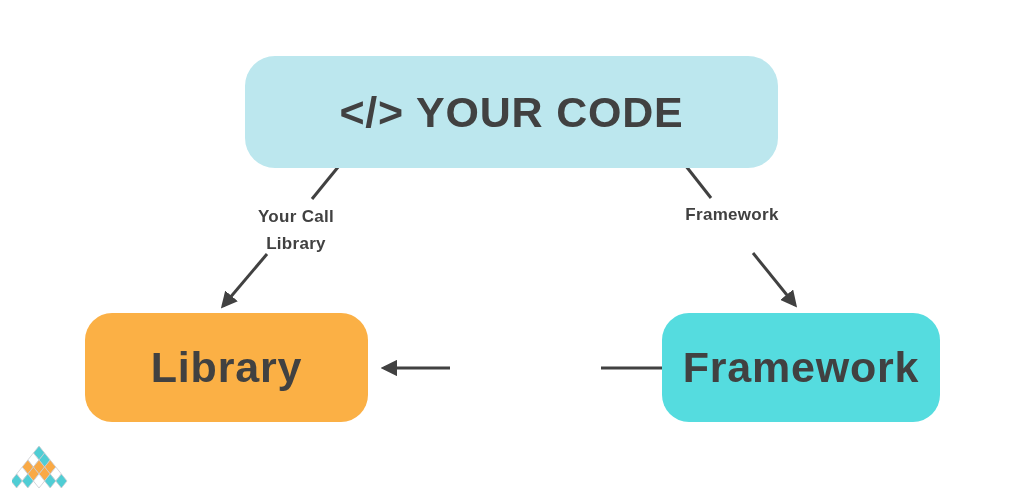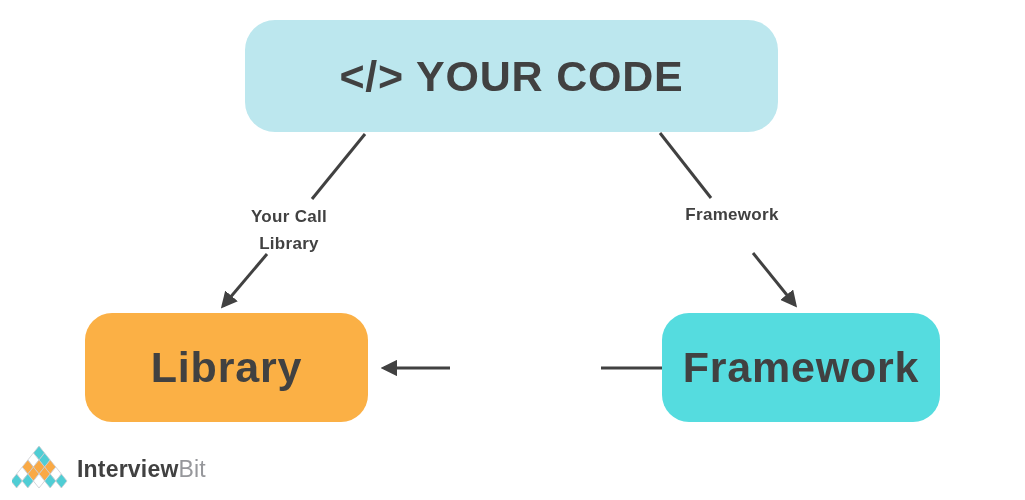--- a/index.html
+++ b/index.html
@@ -49,21 +49,21 @@
   }
   .edge-label {
     position: absolute;
     text-align: center;
     font-size: 17px;
     font-weight: bold;
     line-height: 27px;
     color: var(--ink, #414141);
     letter-spacing: 0.3px;
   }
-  .edge-label-left  { left: 214px; top: 203px; width: 150px; }
+  .edge-label-left  { left: 221px; top: 203px; width: 150px; }
   .edge-label-right { left: 657px; top: 201px; width: 150px; }
   .edge-label-contains { left: 456px; top: 355px; width: 140px; letter-spacing: 0.5px; }
   .logo {
     position: absolute;
     left: 12px; top: 445px;
     display: flex;
     align-items: center;
     gap: 9px;
   }
   .logo-mark { width: 56px; height: 48px; display: block; }
@@ -86,21 +86,21 @@
     <path d="M365,134 L312,199" fill="none" stroke-width="3" stroke="#414141"></path>
     <path d="M267,254 L223,306" fill="none" stroke-width="3" marker-end="url(#arrowhead)" stroke="#414141"></path>
 
     <path d="M660,133 L711,198" fill="none" stroke-width="3" stroke="#414141"></path>
     <path d="M753,253 L795,305" fill="none" stroke-width="3" marker-end="url(#arrowhead)" stroke="#414141"></path>
 
     <path d="M662,368 L601,368" fill="none" stroke-width="3" stroke="#414141"></path>
     <path d="M450,368 L384,368" fill="none" stroke-width="3" marker-end="url(#arrowhead)" stroke="#414141"></path>
   </svg>
 
-  <div class="node node-your-code" style="background: rgb(188, 231, 238);">&lt;/&gt; YOUR CODE</div>
+  <div class="node node-your-code" style="background: rgb(188, 231, 238); margin-top: 36px;">&lt;/&gt; YOUR CODE</div>
 
   <div class="node node-library" style="background: rgb(251, 176, 69);">Library</div>
 
   <div class="node node-framework" style="background: rgb(85, 220, 223);">Framework</div>
 
   <div class="edge-label edge-label-left">
     <div>Your Call</div>
     <div>Library</div>
   </div>
 
@@ -120,18 +120,15 @@
         <polygon points="10.200000000000003,22 15.800000000000002,29 10.200000000000003,36 4.600000000000003,29" fill="#FFFFFF" stroke="#C9CCD1" stroke-width="0.8"></polygon>
         <polygon points="21.4,22 27,29 21.4,36 15.799999999999999,29" fill="#F9A945" stroke="#C9CCD1" stroke-width="0.8"></polygon>
         <polygon points="32.6,22 38.2,29 32.6,36 27,29" fill="#F9A945" stroke="#C9CCD1" stroke-width="0.8"></polygon>
         <polygon points="43.8,22 49.4,29 43.8,36 38.199999999999996,29" fill="#FFFFFF" stroke="#C9CCD1" stroke-width="0.8"></polygon>
         <polygon points="4.600000000000001,29 10.200000000000001,36 4.600000000000001,43 -0.9999999999999982,36" fill="#4FCDD4" stroke="#C9CCD1" stroke-width="0.8"></polygon>
         <polygon points="15.8,29 21.4,36 15.8,43 10.200000000000001,36" fill="#4FCDD4" stroke="#C9CCD1" stroke-width="0.8"></polygon>
         <polygon points="27,29 32.6,36 27,43 21.4,36" fill="#FFFFFF" stroke="#C9CCD1" stroke-width="0.8"></polygon>
         <polygon points="38.2,29 43.800000000000004,36 38.2,43 32.6,36" fill="#4FCDD4" stroke="#C9CCD1" stroke-width="0.8"></polygon>
         <polygon points="49.4,29 55,36 49.4,43 43.8,36" fill="#4FCDD4" stroke="#C9CCD1" stroke-width="0.8"></polygon>
       </svg>
-    <div class="logo-text">
-      <span class="primary">Interview</span><span class="secondary">Bit</span>
-    </div>
   </div>
 
 </div>
 
 </body></html>

